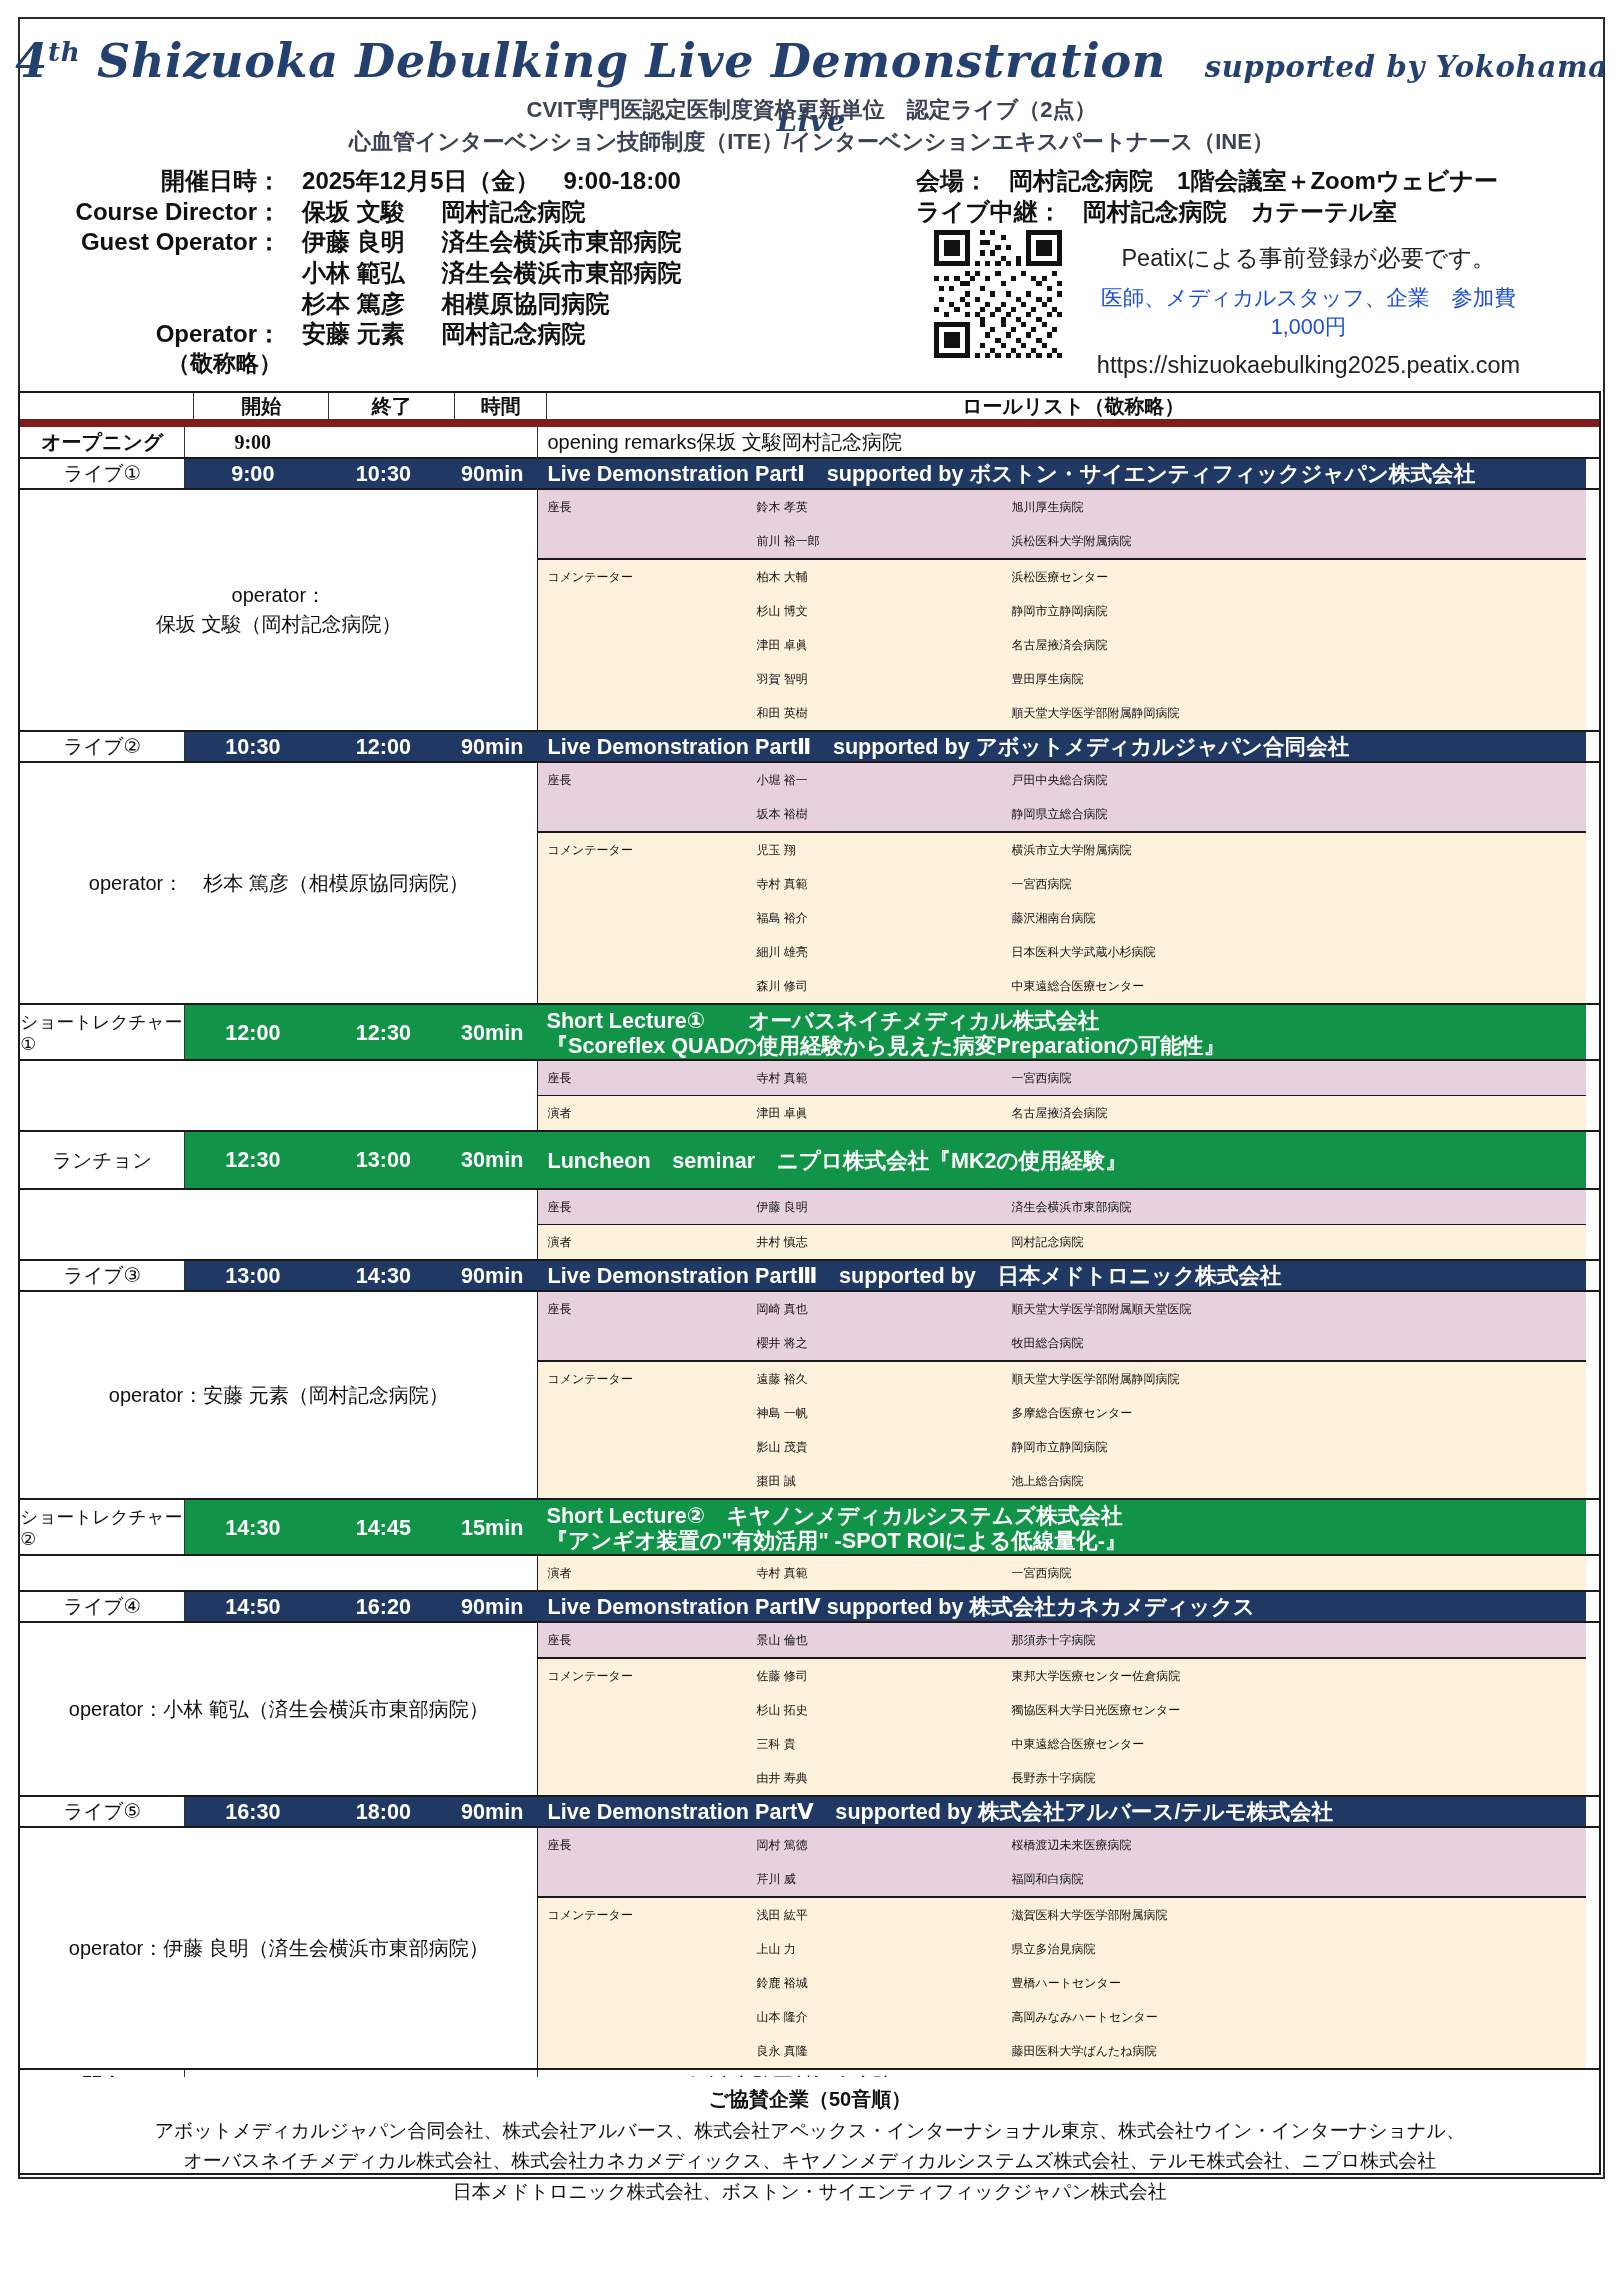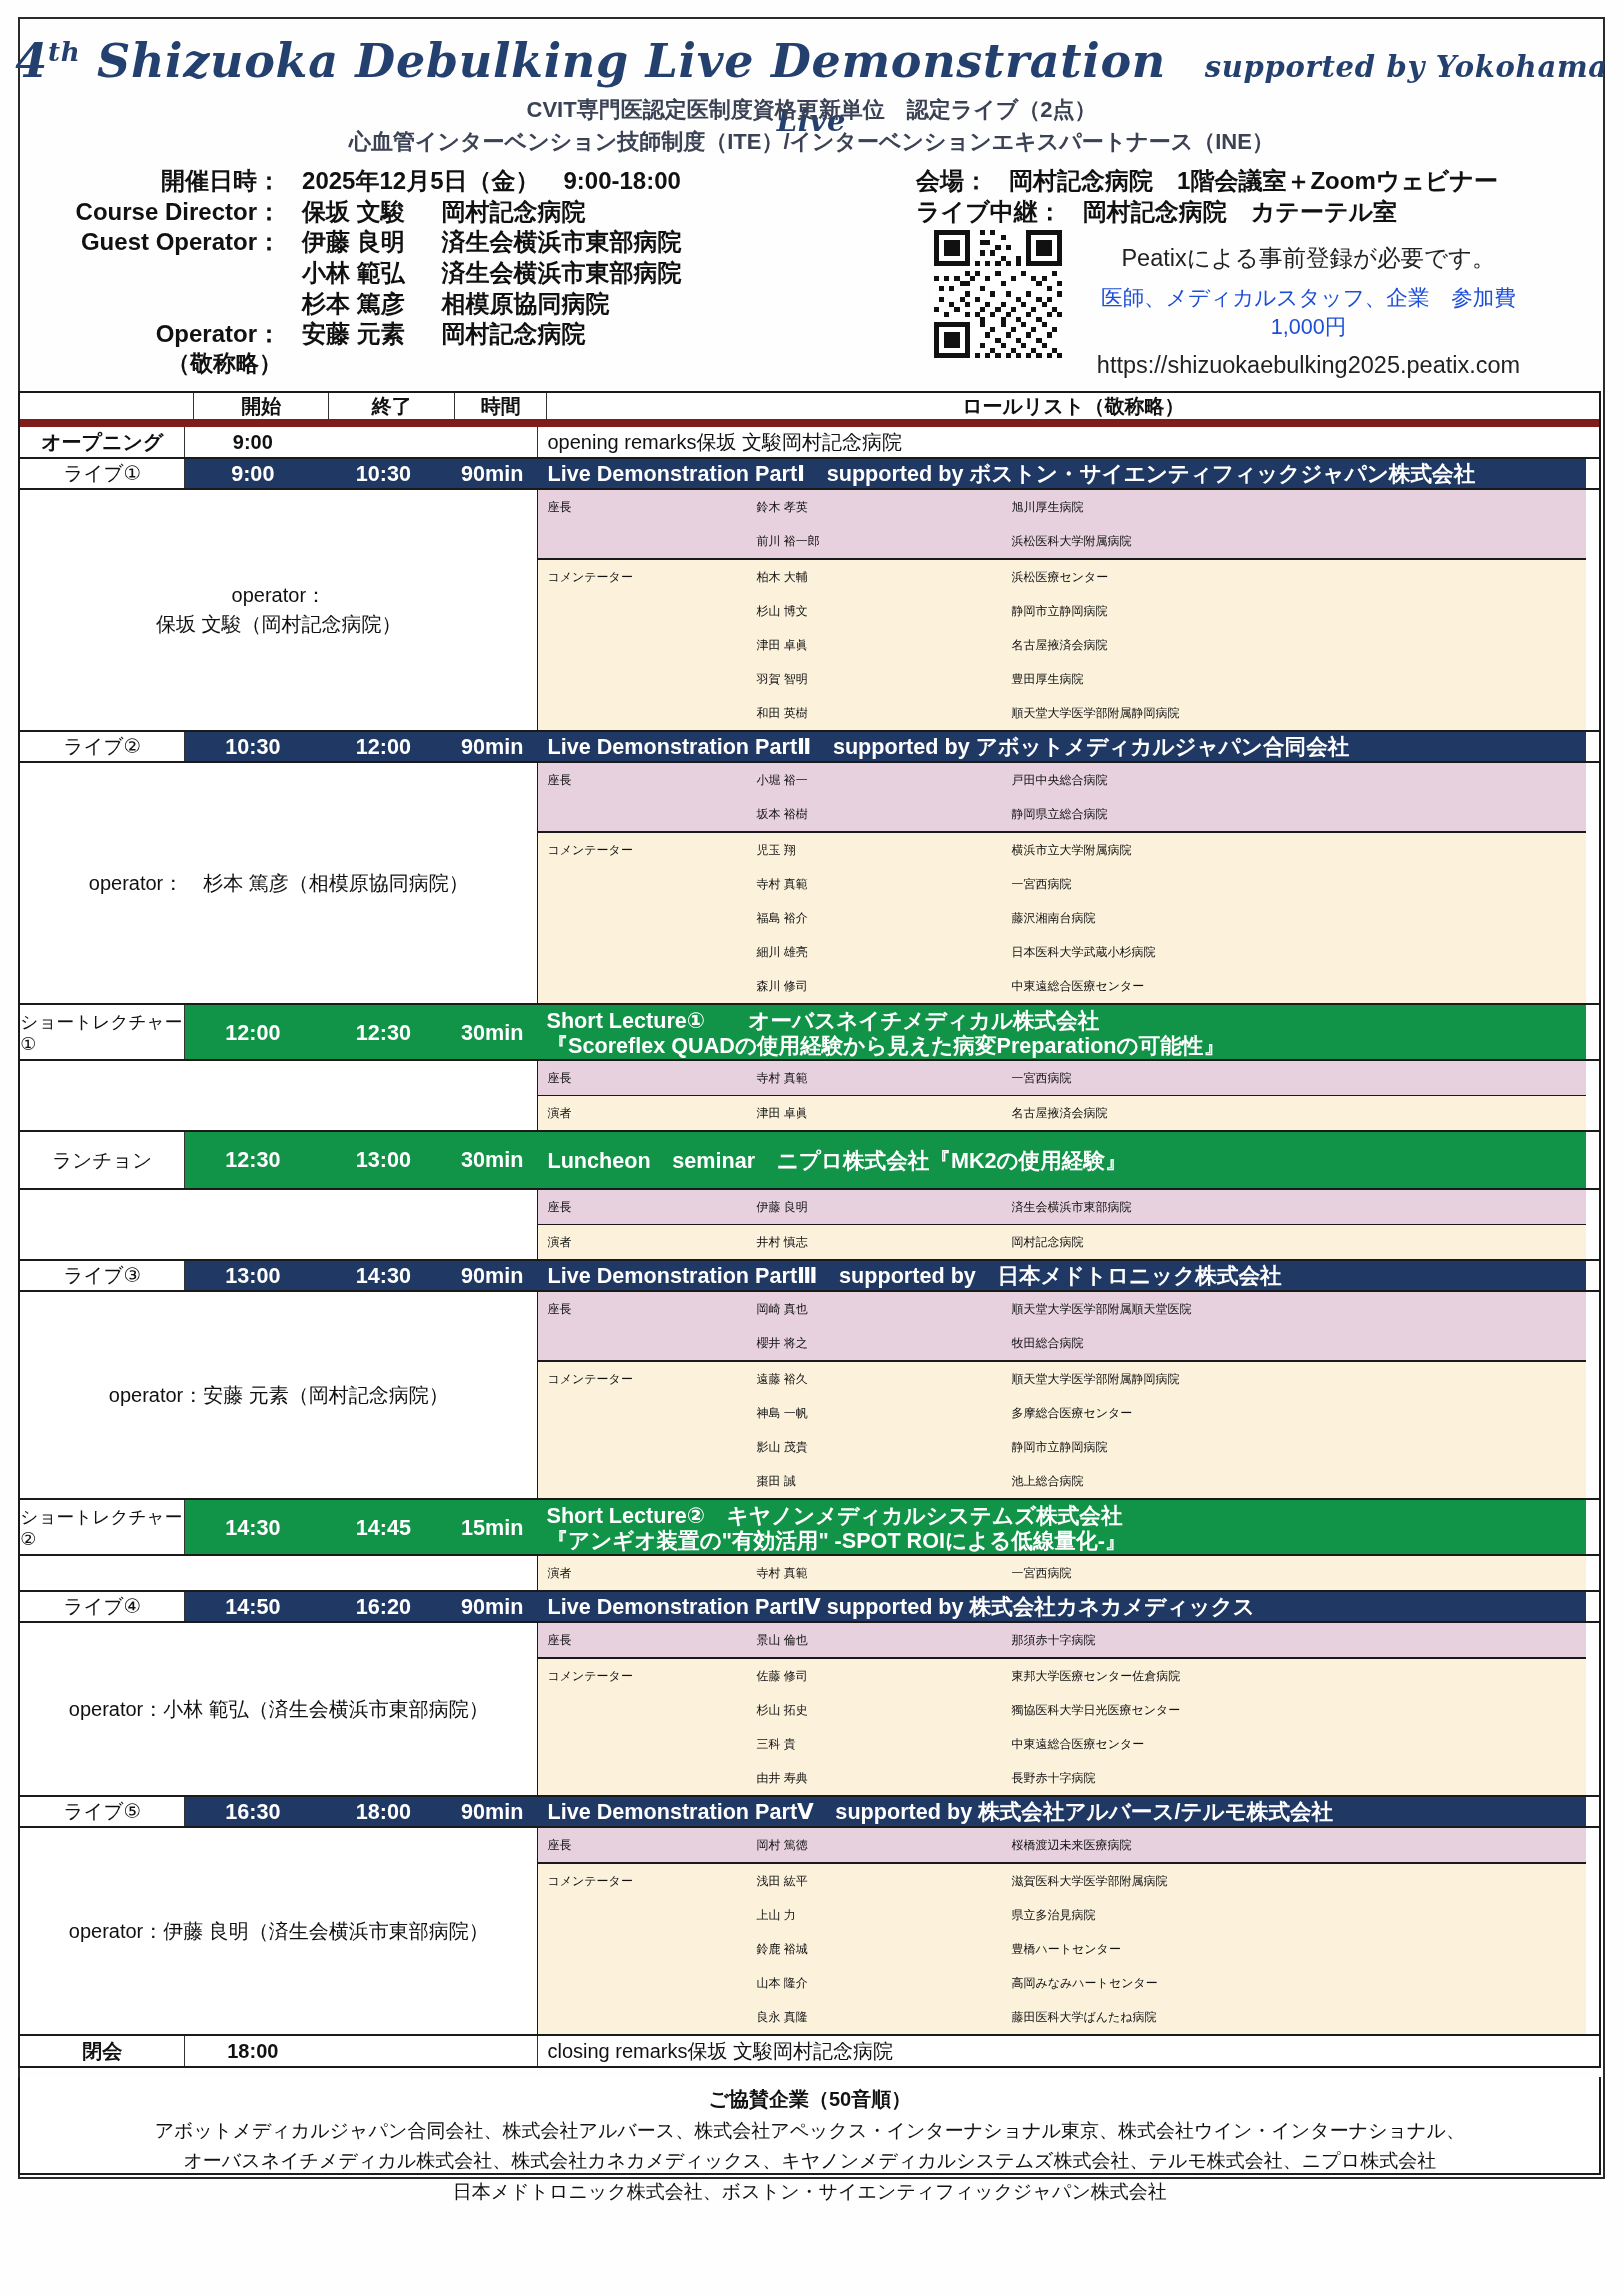--- a/index.html
+++ b/index.html
@@ -32,21 +32,21 @@
 
   
   .tbl{position:absolute;left:18.3px;top:391px;width:1583px;border:2px solid #1a1a1a;border-top-width:2px;
        display:flex;flex-direction:column;box-sizing:border-box;background:#fff;}
   .grid5{display:grid;grid-template-columns:165px 135px 126px 92px 1fr;}
   .hdr{height:26px;border-bottom:8px solid #7f1d1d;font-weight:bold;font-size:20px;padding-left:9px;}
   .hdr > div{display:flex;align-items:center;justify-content:center;}
   .vline{border-right:1.3px solid #333;}
   .simple{height:30px;border-bottom:2px solid #1a1a1a;font-size:20px;}
   .simple > div{display:flex;align-items:center;}
-  .cellcenter{justify-content:center;font-weight:bold;}
+  .cellcenter{justify-content:center;font-weight:bold;font-family:Liberation Serif, serif;}
   .rollgrid{display:grid;grid-template-columns:209px 255px 1fr;align-items:center;padding-left:9.2px;}
   .sesslabel{display:flex;align-items:center;justify-content:center;font-size:19.6px;background:#fff;}
 
   .barrow{border-bottom:2px solid #1a1a1a;display:grid;grid-template-columns:165px 1fr;}
   .bar{margin-right:13px;color:#fff;font-weight:bold;}
   .bar-nav{background:#1f3864;} .bar-grn{background:#119348;}
   .bar1{height:29px;display:grid;grid-template-columns:135px 126px 92px 1fr;align-items:center;font-size:21.6px;}
   .bar2{display:grid;grid-template-columns:352px 1fr;align-items:center;font-size:21.6px;}
   .bar2 .times{display:grid;grid-template-columns:135px 126px 92px;align-items:center;}
   .h82{height:54px;} .h86{height:56px;}
@@ -481,20 +481,25 @@
 
     <div class="section">
       <div class="opcell">operator：伊藤 良明（済生会横浜市東部病院）</div>
       <div class="rollwrap">
         <div class="blk-pink">
           <div class="prow">
             <div>座長</div>
             <div>岡村 篤徳</div>
             <div>桜橋渡辺未来医療病院</div>
           </div>
+          <div class="prow">
+            <div></div>
+            <div>芹川 威</div>
+            <div>福岡和白病院</div>
+          </div>
         </div>
         <div class="blk-cream">
           <div class="prow">
             <div>コメンテーター</div>
             <div>浅田 紘平</div>
             <div>滋賀医科大学医学部附属病院</div>
           </div>
           <div class="prow">
             <div></div>
             <div>上山 力</div>

